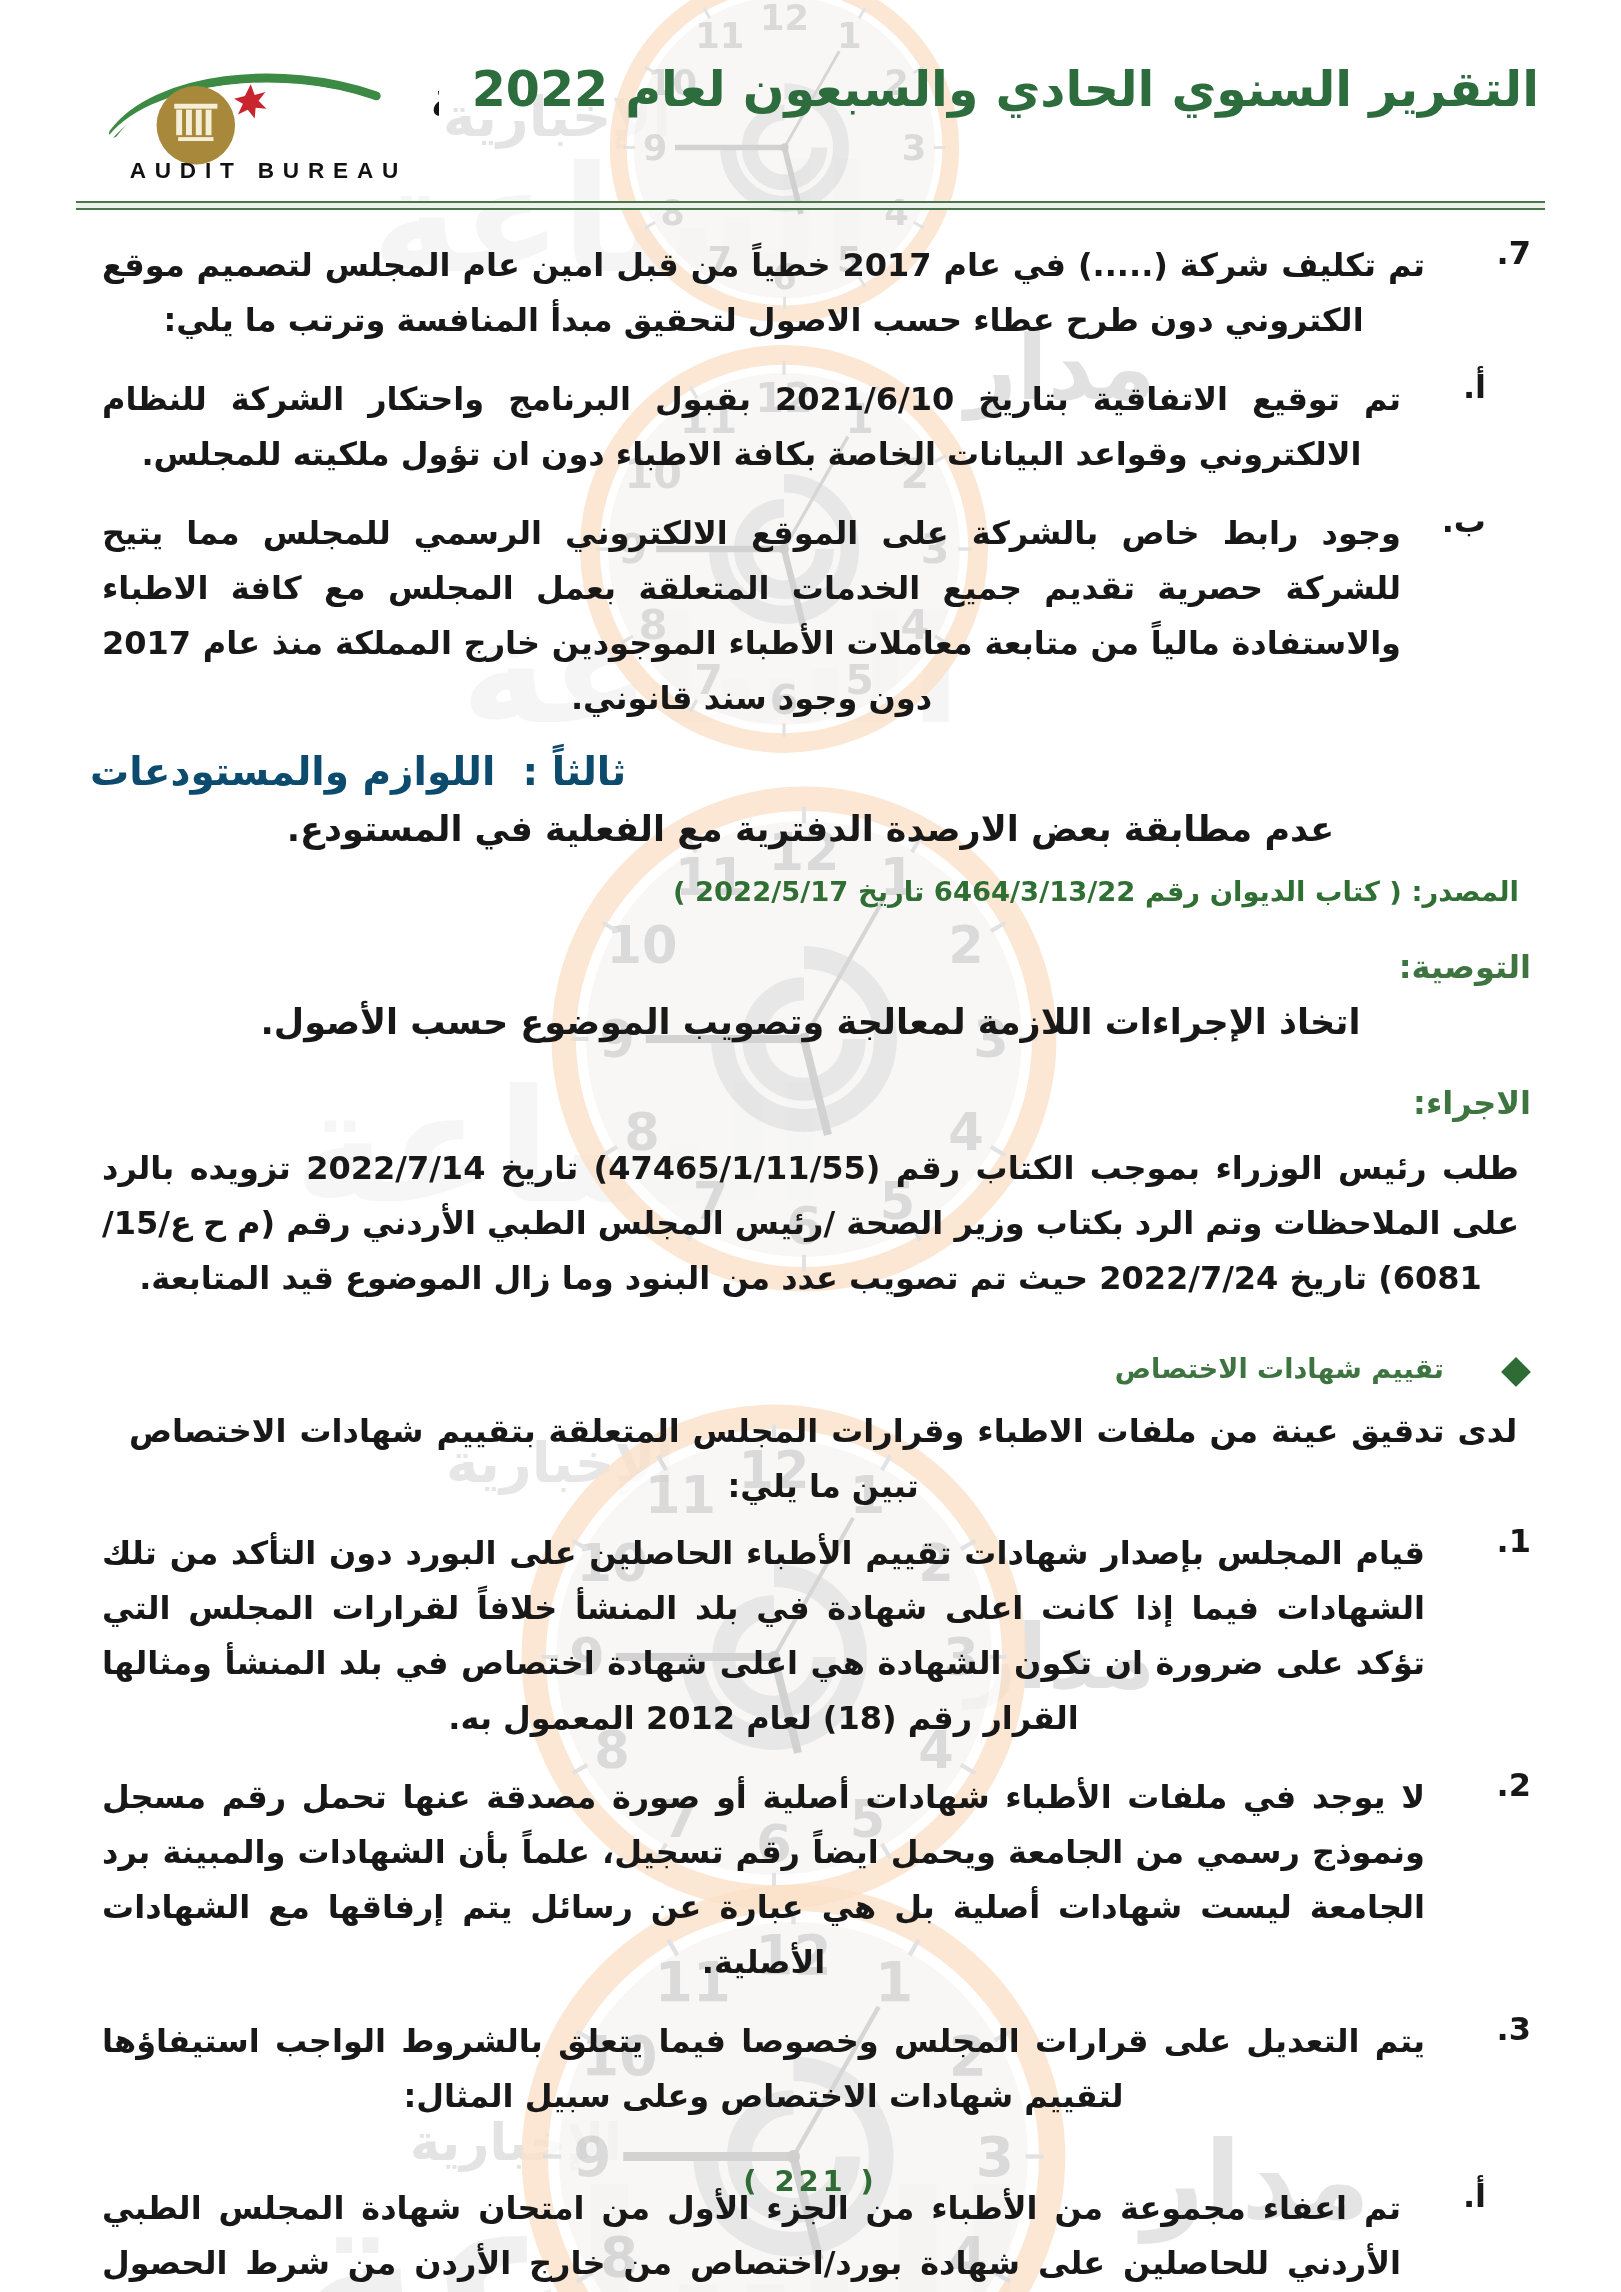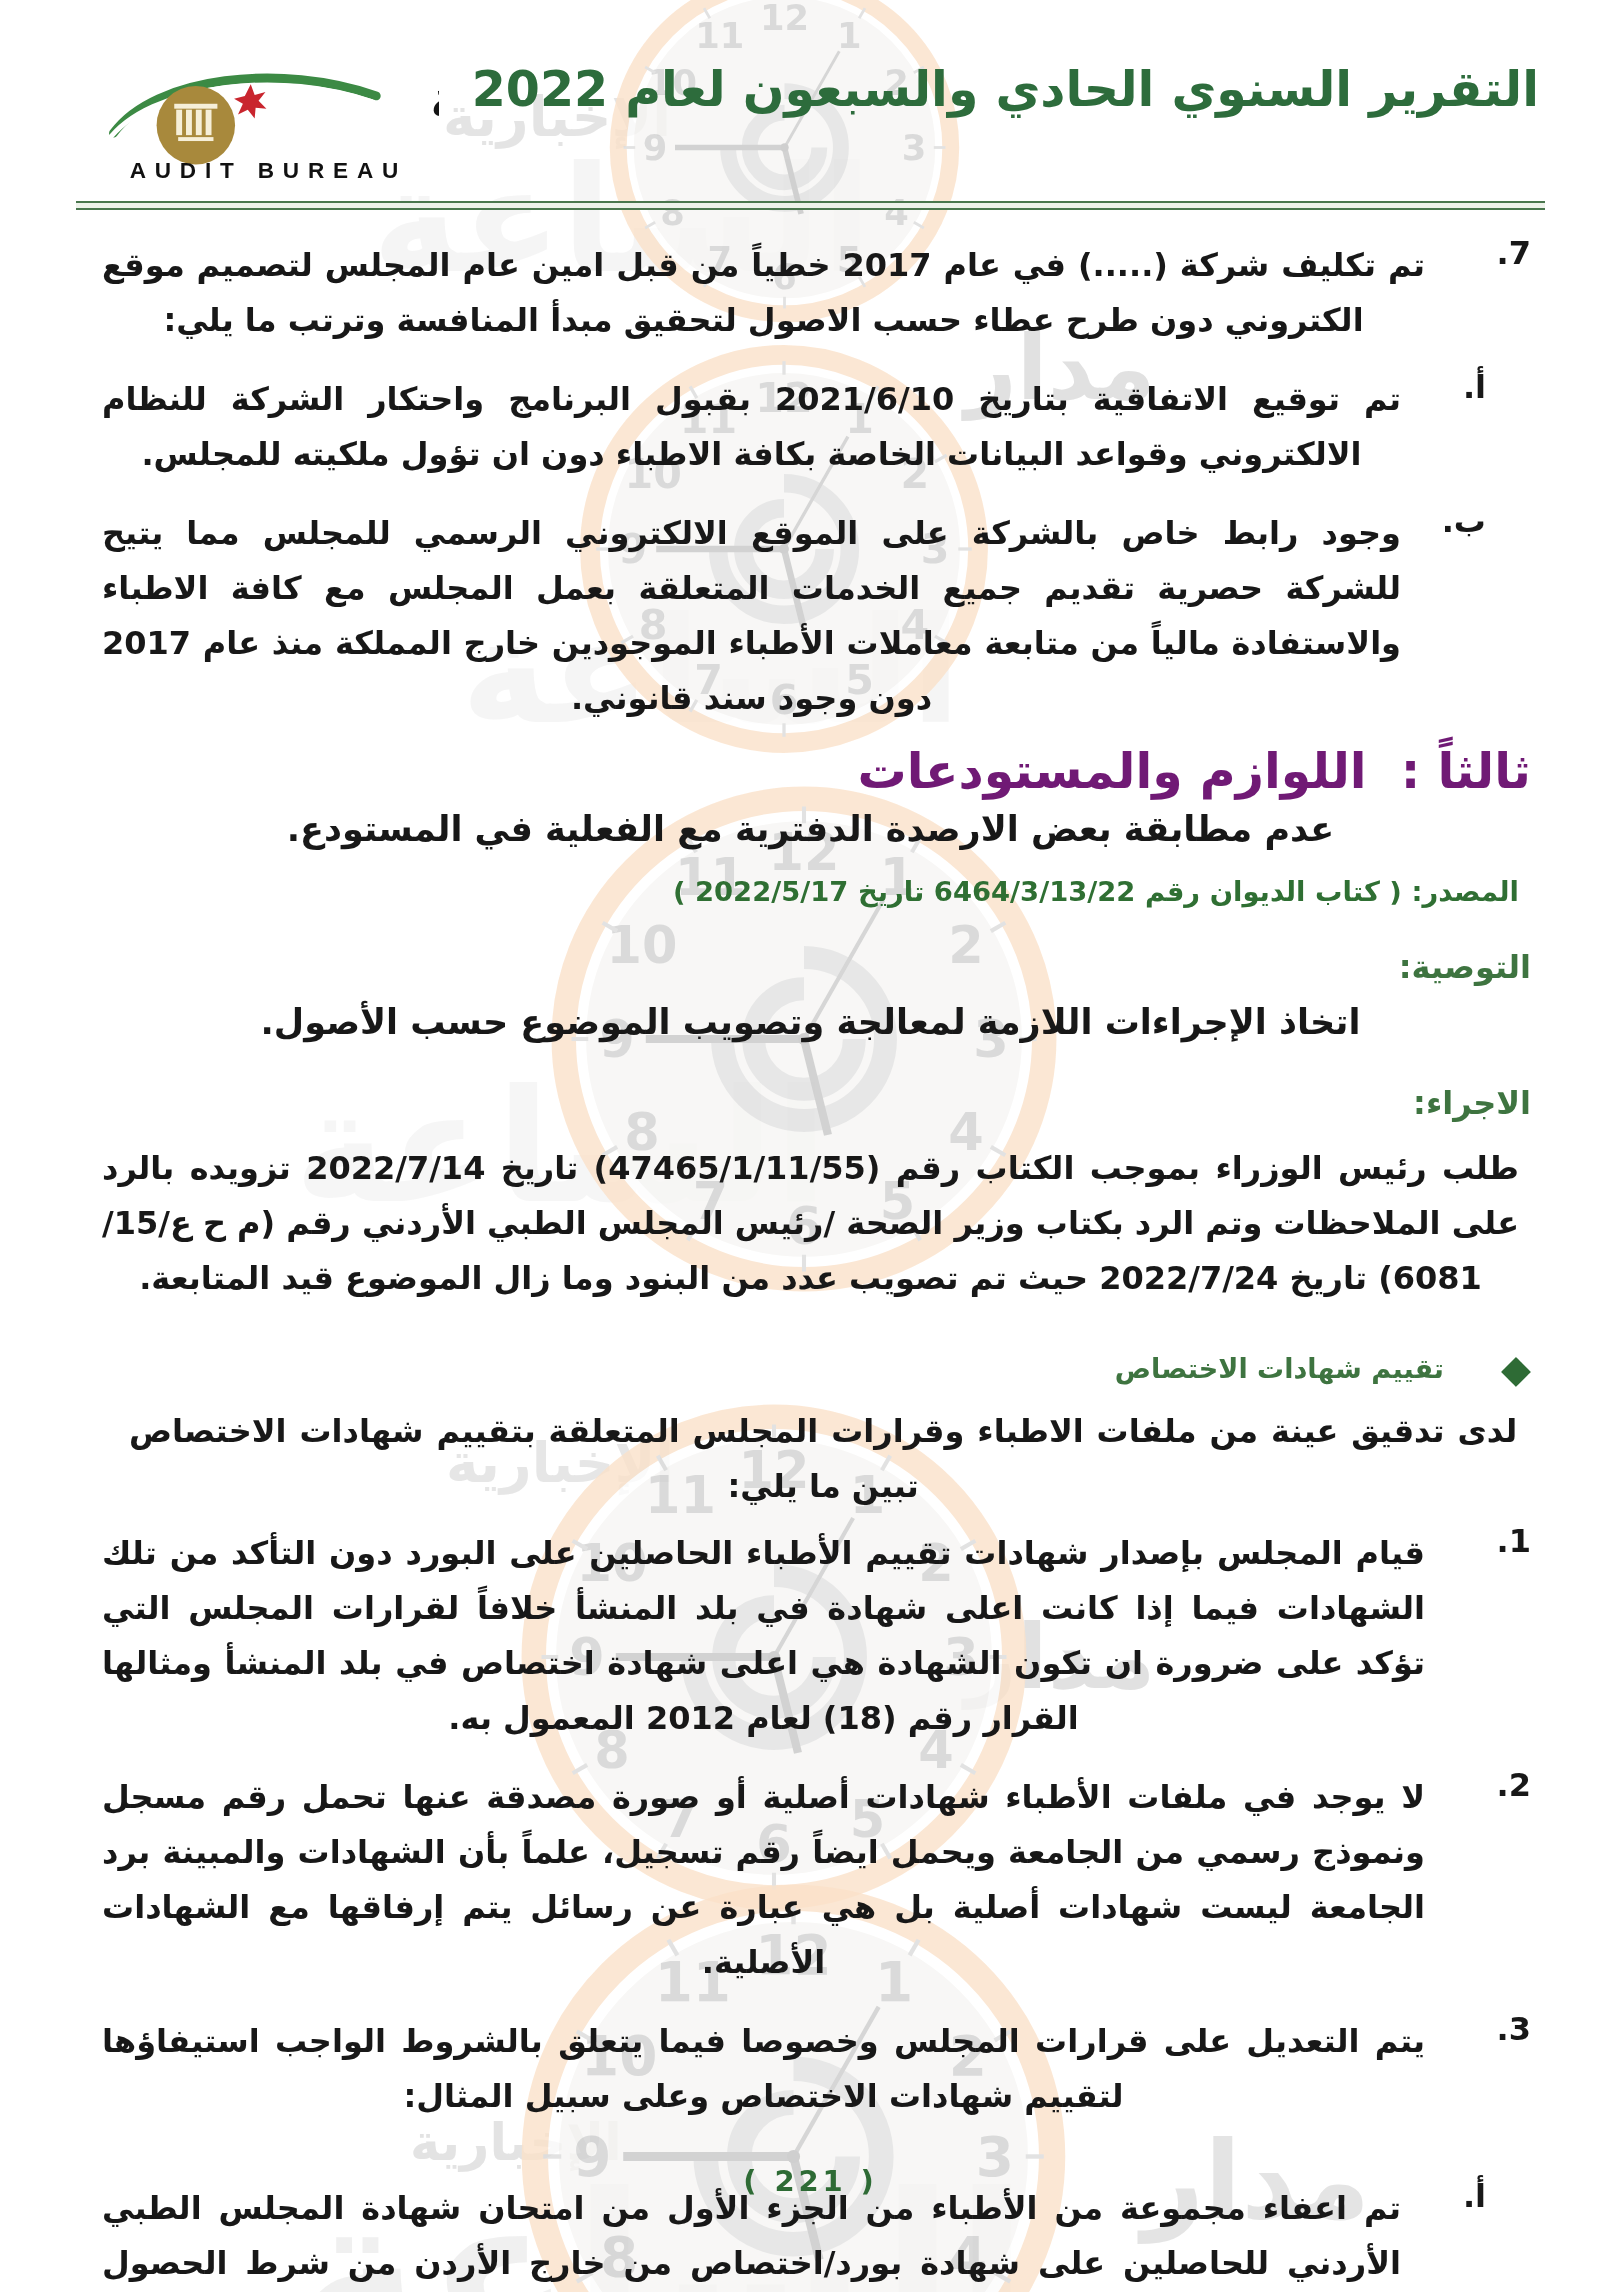--- a/index.html
+++ b/index.html
@@ -42,22 +42,22 @@
     text-align:justify;text-align-last:center;
   }
   .row{display:flex;align-items:flex-start;}
   .row .marker{
     flex:none;width:94px;font-size:32px;line-height:55px;text-align:right;
   }
   .row .para{flex:1;}
   .sub{margin-right:45px;}
   .sub .marker{width:73px;}
   h2.sec{
-    font-size:49px;line-height:53px;margin:7.8px 0 3.9px 0;color:#701a75;
-    text-align:right;white-space:pre-wrap;
+    font-size:39px;line-height:53px;margin:7.8px 0 3.9px 0;color:#0c4a6e;
+    text-align:left;white-space:pre-wrap;
   }
   .lbl{
     font-size:32px;line-height:51px;margin:28px 0 2px 0;color:#3e7440;
     text-align:right;
   }
   .source{
     font-size:27.4px;line-height:45px;margin:12px;color:#2f6f33;text-align:right;
   }
   .single{
     font-size:35px;line-height:55px;margin:0;text-align:center;

